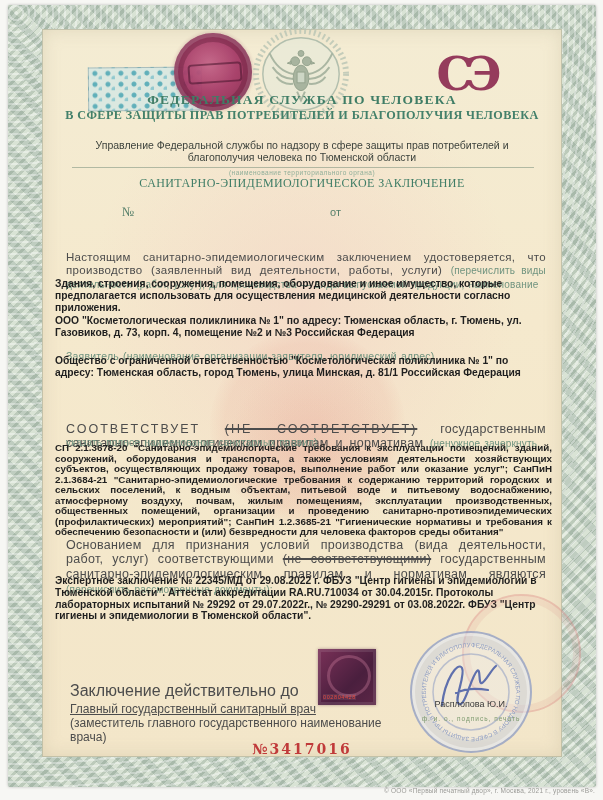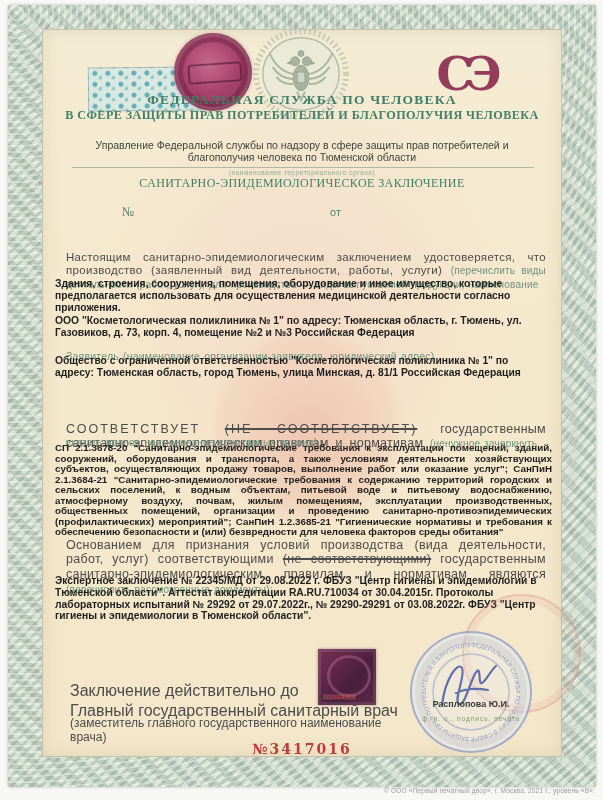--- a/index.html
+++ b/index.html
@@ -86,21 +86,21 @@
   .rules-hint{top:408px;left:24px;}
   .rules-text{top:414px;left:13px;width:497px;font-size:9.8px;line-height:10.5px;text-align:justify;}
   .basis{top:496px;left:24px;width:480px;font-size:12.5px;line-height:14.8px;}
   .docs-text{top:546px;left:13px;width:497px;}
 
   .watermark{left:168px;top:300px;width:195px;height:195px;border-radius:50%;
     background:radial-gradient(circle,rgba(220,120,105,.14) 0%,rgba(220,120,105,.1) 60%,rgba(220,120,105,0) 72%);}
 
   
   .valid-until{top:653px;left:28px;font-size:16px;color:#4c4c4c;}
-  .chief{top:673px;left:28px;font-size:16px;color:#4c4c4c;}
+  .chief{top:673px;left:28px;font-size:12px;color:#4c4c4c;text-decoration:underline;}
   .deputy{top:687px;left:28px;width:350px;font-size:12px;color:#4c4c4c;}
   .serial{top:712px;left:165px;width:190px;text-align:center;
     font-family:"DejaVu Serif","Liberation Serif",serif;font-weight:bold;
     font-size:14px;color:#c03a3a;letter-spacing:2px;}
 
   .sticker{left:276px;top:620px;width:58px;height:56px;
     background:linear-gradient(135deg,#7a3158,#4a1f3e 60%,#5d2747);
     box-shadow:inset 0 0 0 3px rgba(255,255,255,.1), 0 0 3px rgba(70,20,50,.4);}
   .sticker::before{content:"";position:absolute;left:9px;top:6px;width:38px;height:36px;
     border:3px solid rgba(210,130,160,.35);border-radius:50%;}
@@ -108,21 +108,21 @@
     letter-spacing:.6px;background:rgba(255,255,255,.08);}
 
   .stamp-red-faint{left:420px;top:565px;width:115px;height:115px;border-radius:50%;
     border:2px solid rgba(214,120,120,.35);box-shadow:inset 0 0 0 6px rgba(214,120,120,.12);}
   .stamp-blue{left:368px;top:602px;width:118px;height:118px;border-radius:50%;
     border:2px solid rgba(115,135,185,.6);
     background:rgba(235,240,248,.30);
     box-shadow:inset 0 0 0 3px rgba(255,255,255,.35), inset 0 0 0 11px rgba(130,150,200,.18);}
   .stamp-blue svg{position:absolute;left:0;top:0;}
   .sig-name{position:absolute;left:0;right:0;top:66px;text-align:center;
-    font-size:9px;font-weight:bold;color:#3a3a3a;}
+    font-size:9px;font-weight:normal;color:#3a3a3a;}
   .stamp-caption{position:absolute;left:0;right:0;top:82px;text-align:center;
     font-size:6.5px;color:#7d9a6f;letter-spacing:1px;}
 
   .print-info{position:absolute;right:8px;bottom:6px;font-size:6.5px;color:#9a9a96;letter-spacing:.2px;}
 </style>
 </head>
 <body>
 
 <div class="page">
   <div class="cert">

